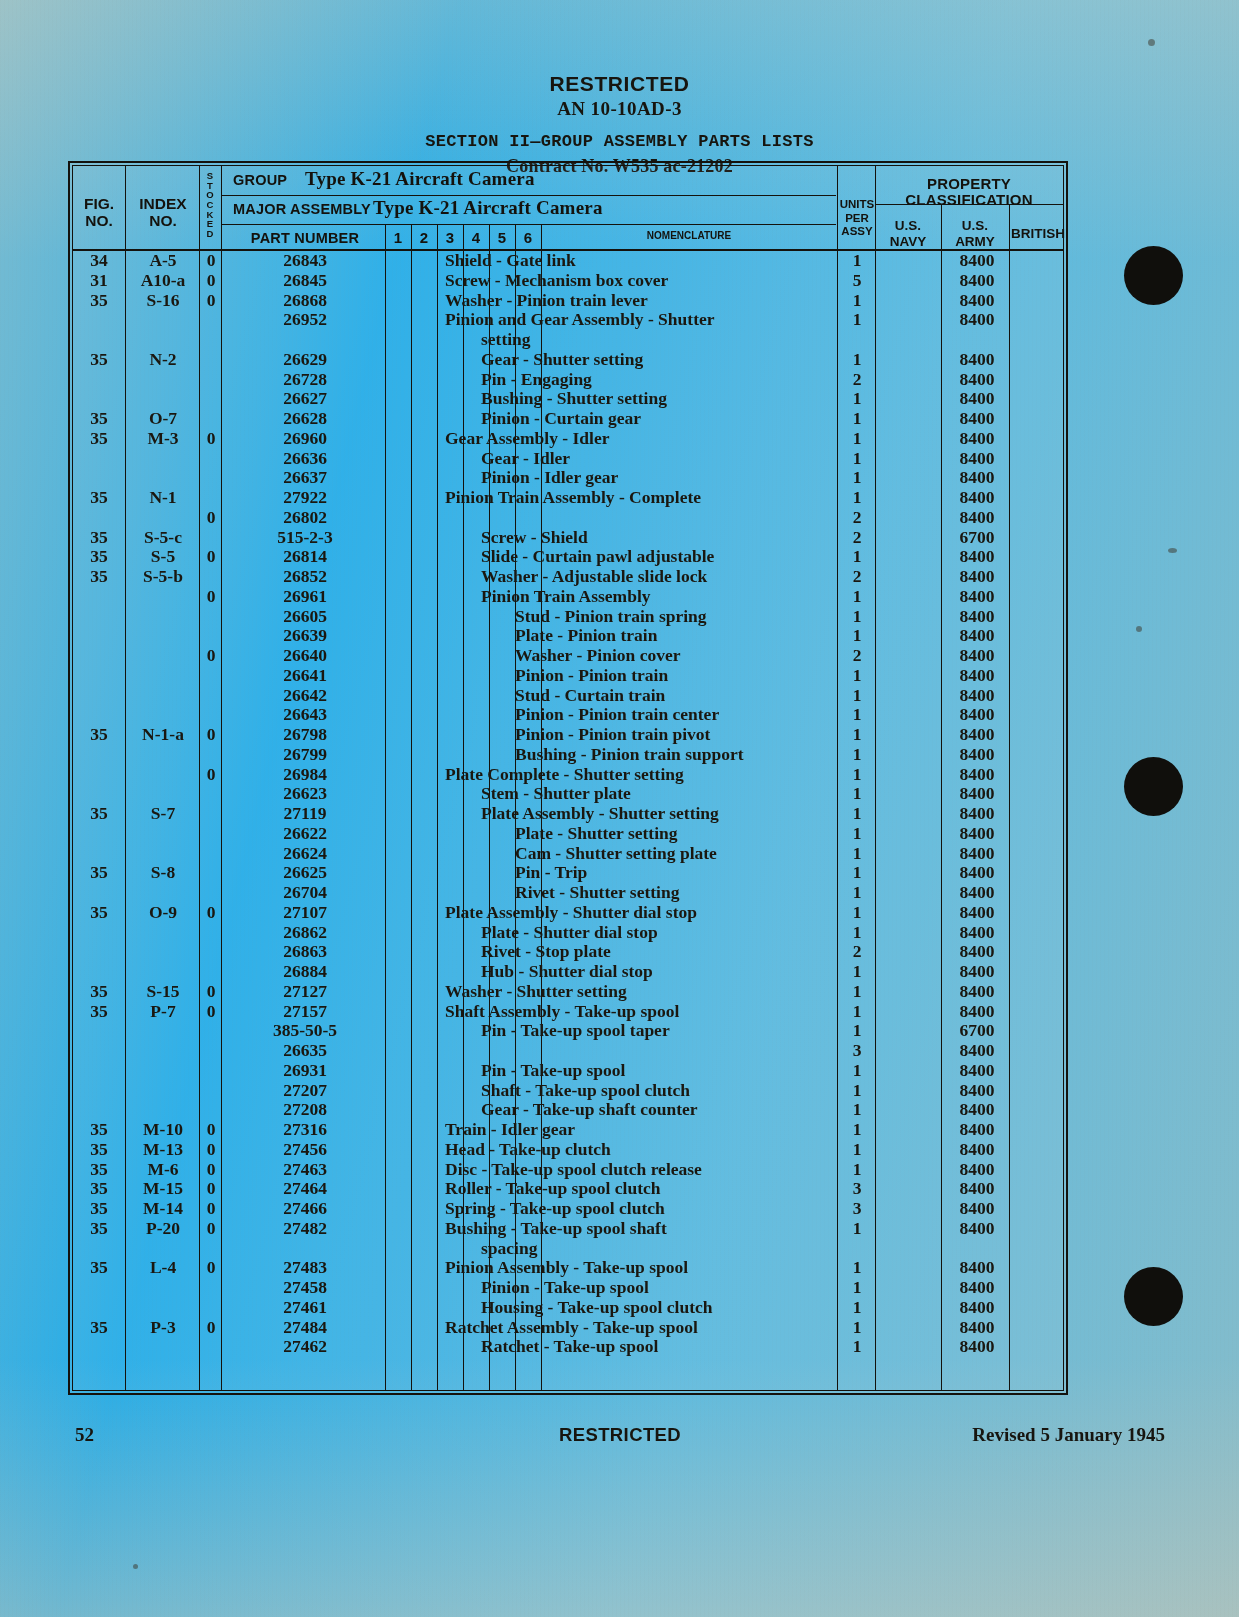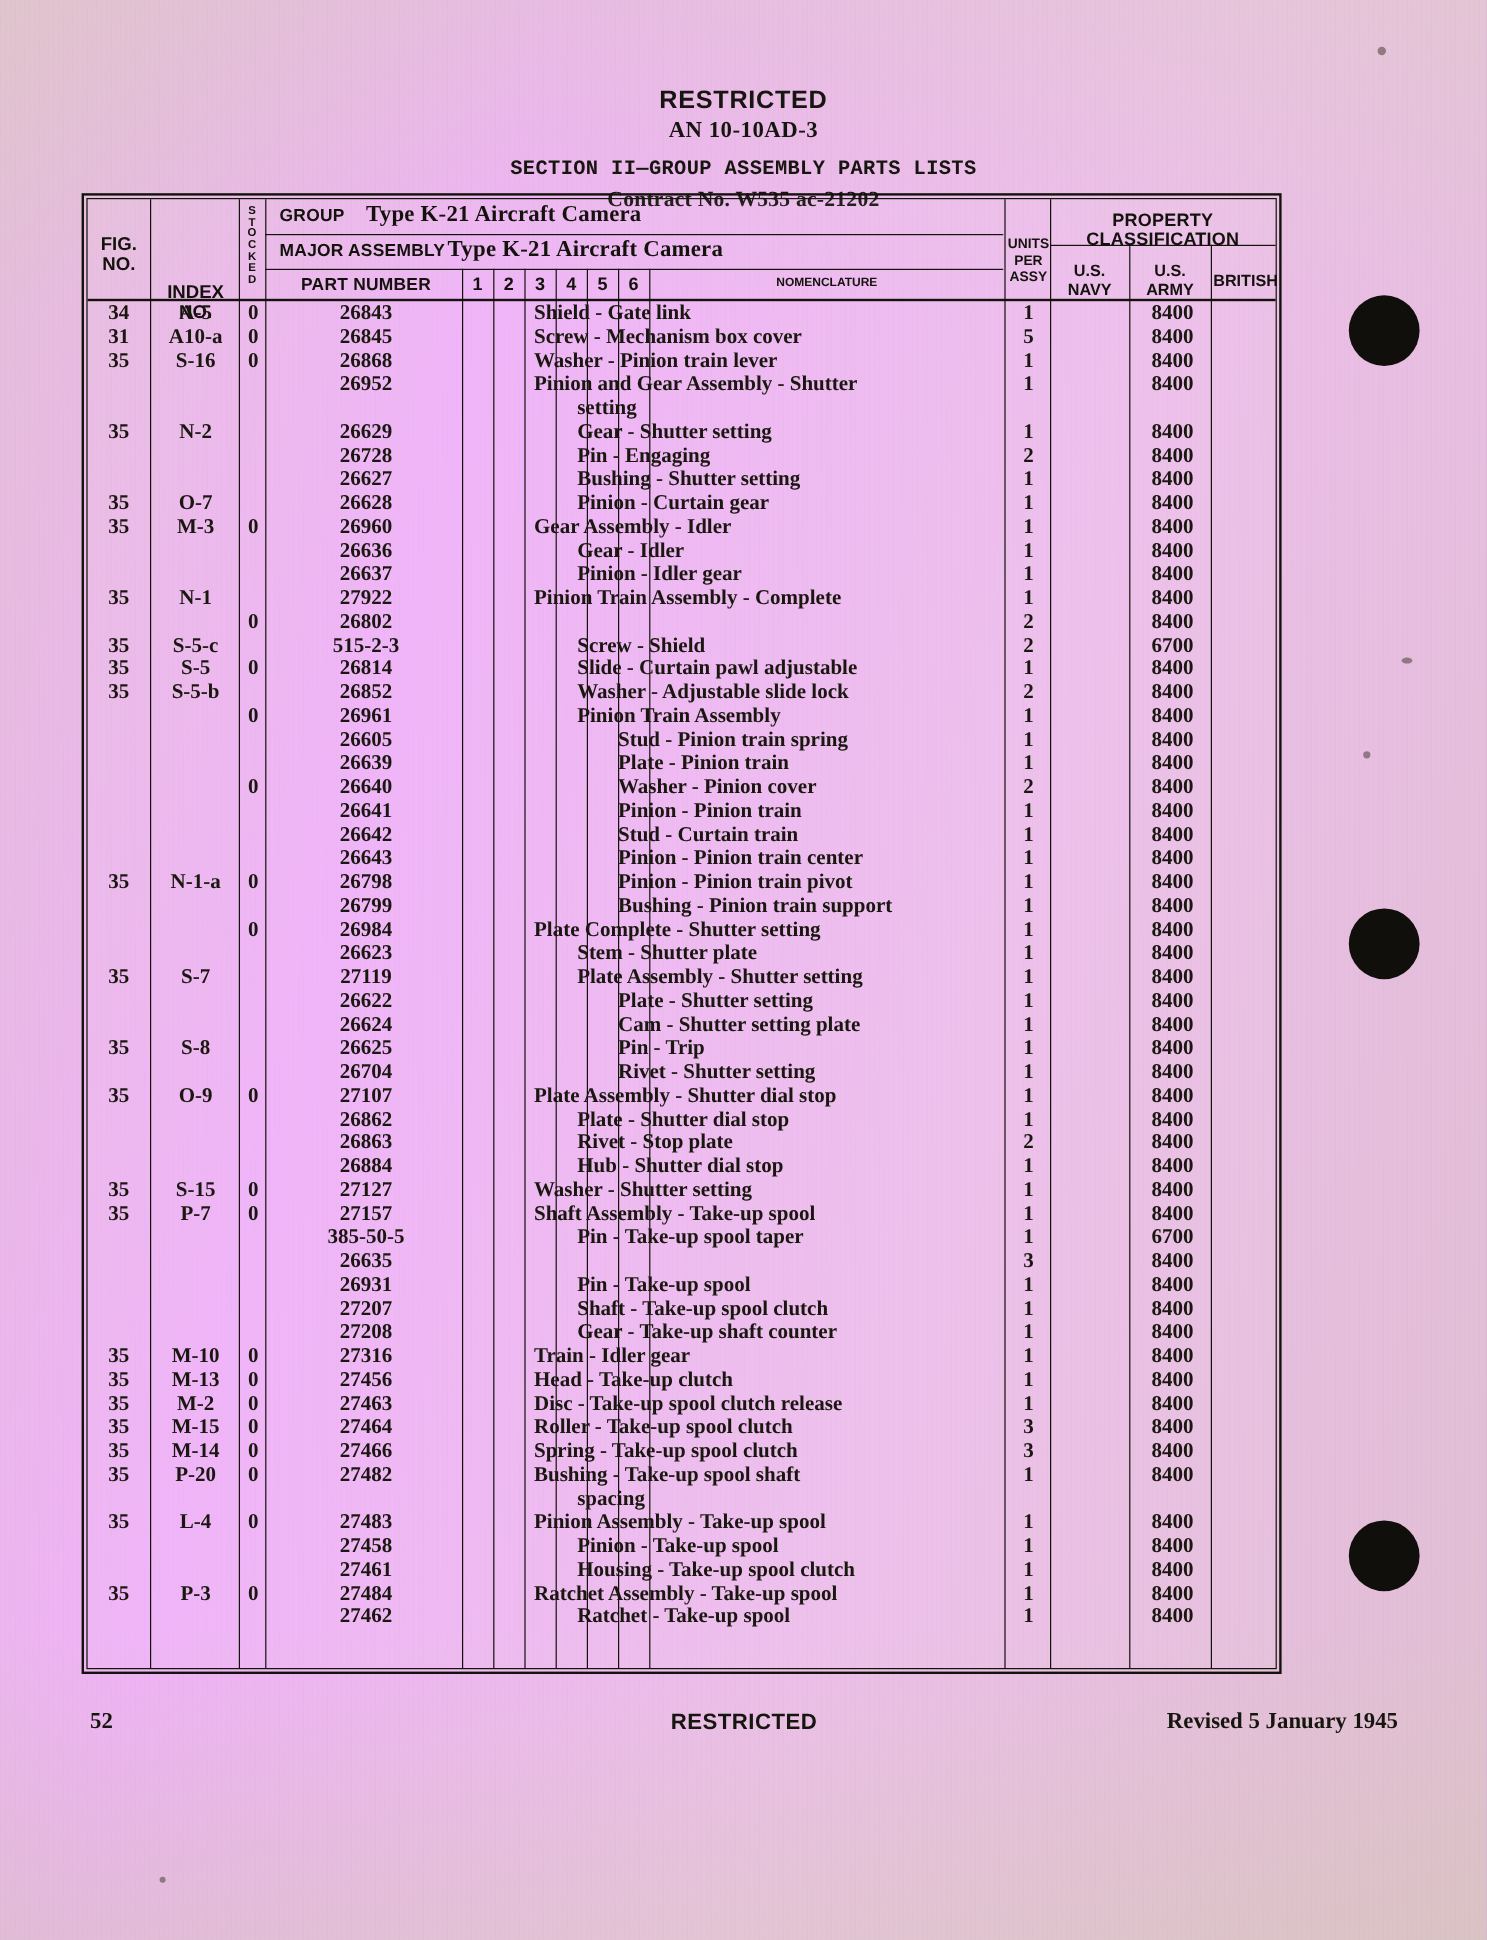--- a/index.html
+++ b/index.html
@@ -4,21 +4,21 @@
 <style>
   html, body {
     margin: 0;
     padding: 0;
     background: #b9b4a8;
   }
   .page {
     position: relative;
     width: 1239px;
     height: 1617px;
-    background: #f0abfc;
+    background: #0ea5e9;
     overflow: hidden;
     font-family: "Liberation Serif", serif;
     color: #17150f;
   }
   
   .paper-tint {
     position: absolute;
     inset: 0;
     background:
       linear-gradient(104deg, rgba(218,208,186,0.55) 0%, rgba(240,234,219,0.1) 28%, rgba(232,224,205,0.35) 62%, rgba(214,204,182,0.6) 100%),
@@ -254,21 +254,21 @@
   </div>
 
   <div class="tbl-wrap">
     <div class="tbl-inner">
 
       <div class="hdr">
         <div class="hdr-cell fig-no" style="left:0; width:52px;">
           <div>FIG.</div>
           <div>NO.</div>
         </div>
-        <div class="hdr-cell index-no" style="left:54px; width:72px;margin-top:40px;">
+        <div class="hdr-cell index-no" style="left:54px; width:72px;">
           <div>INDEX</div>
           <div>NO.</div>
         </div>
         <div class="hdr-cell stocked" style="left:129px;">
           <span>S</span>
           <span>T</span>
           <span>O</span>
           <span>C</span>
           <span>K</span>
           <span>E</span>
@@ -829,21 +829,21 @@
             <div class="cell c-stk">0</div>
             <div class="cell c-part">27456</div>
             <div class="cell c-nom ind0">Head - Take-up clutch</div>
             <div class="cell c-units">1</div>
             <div class="cell c-navy"></div>
             <div class="cell c-army">8400</div>
             <div class="cell c-brit"></div>
           </div>
           <div class="row">
             <div class="cell c-fig">35</div>
-            <div class="cell c-index">M-2</div>
+            <div class="cell c-index">M-6</div>
             <div class="cell c-stk">0</div>
             <div class="cell c-part">27463</div>
             <div class="cell c-nom ind0">Disc - Take-up spool clutch release</div>
             <div class="cell c-units">1</div>
             <div class="cell c-navy"></div>
             <div class="cell c-army">8400</div>
             <div class="cell c-brit"></div>
           </div>
           <div class="row">
             <div class="cell c-fig">35</div>

